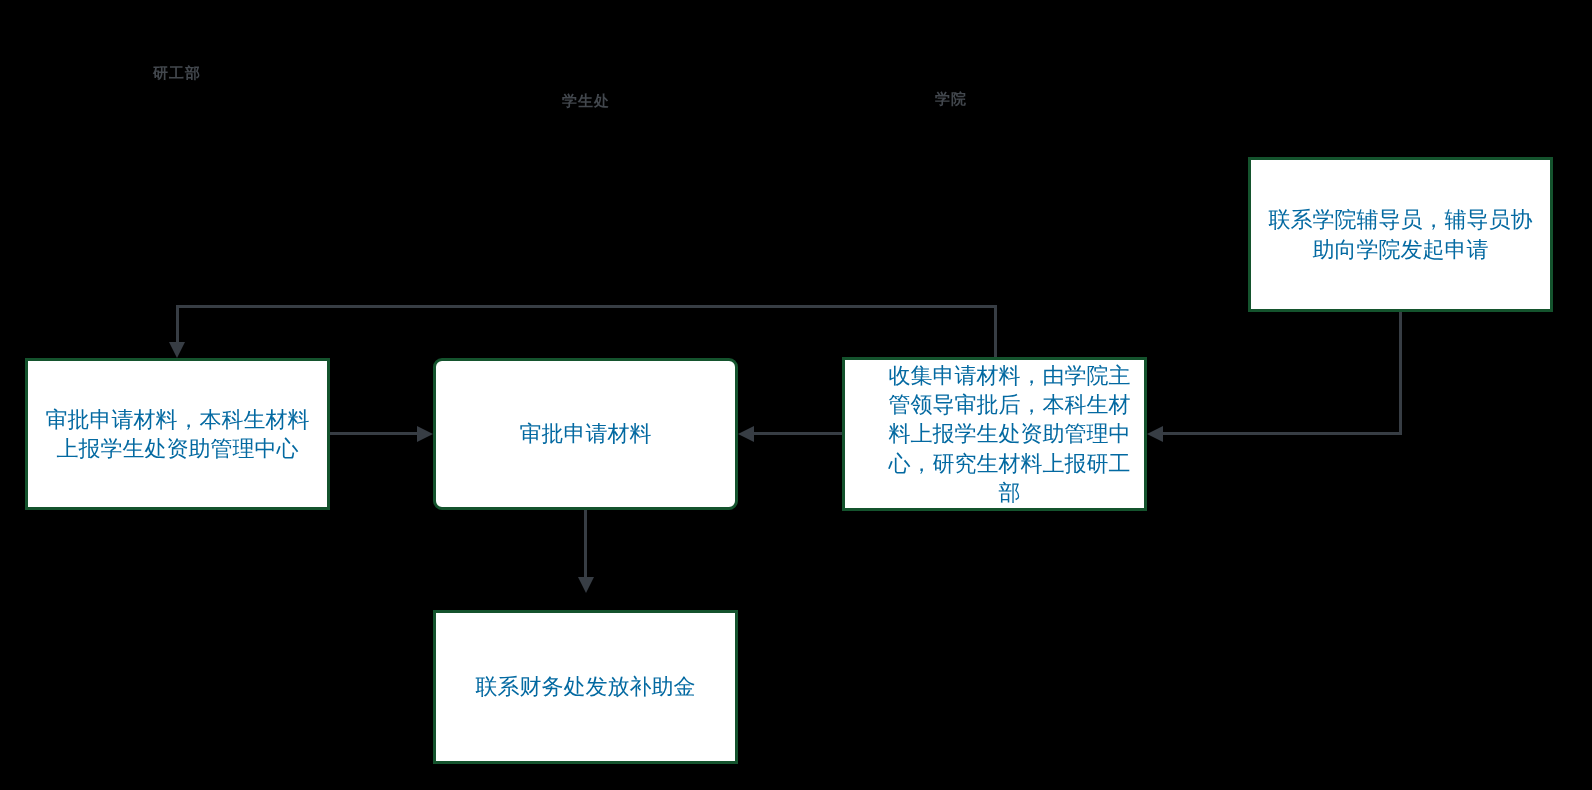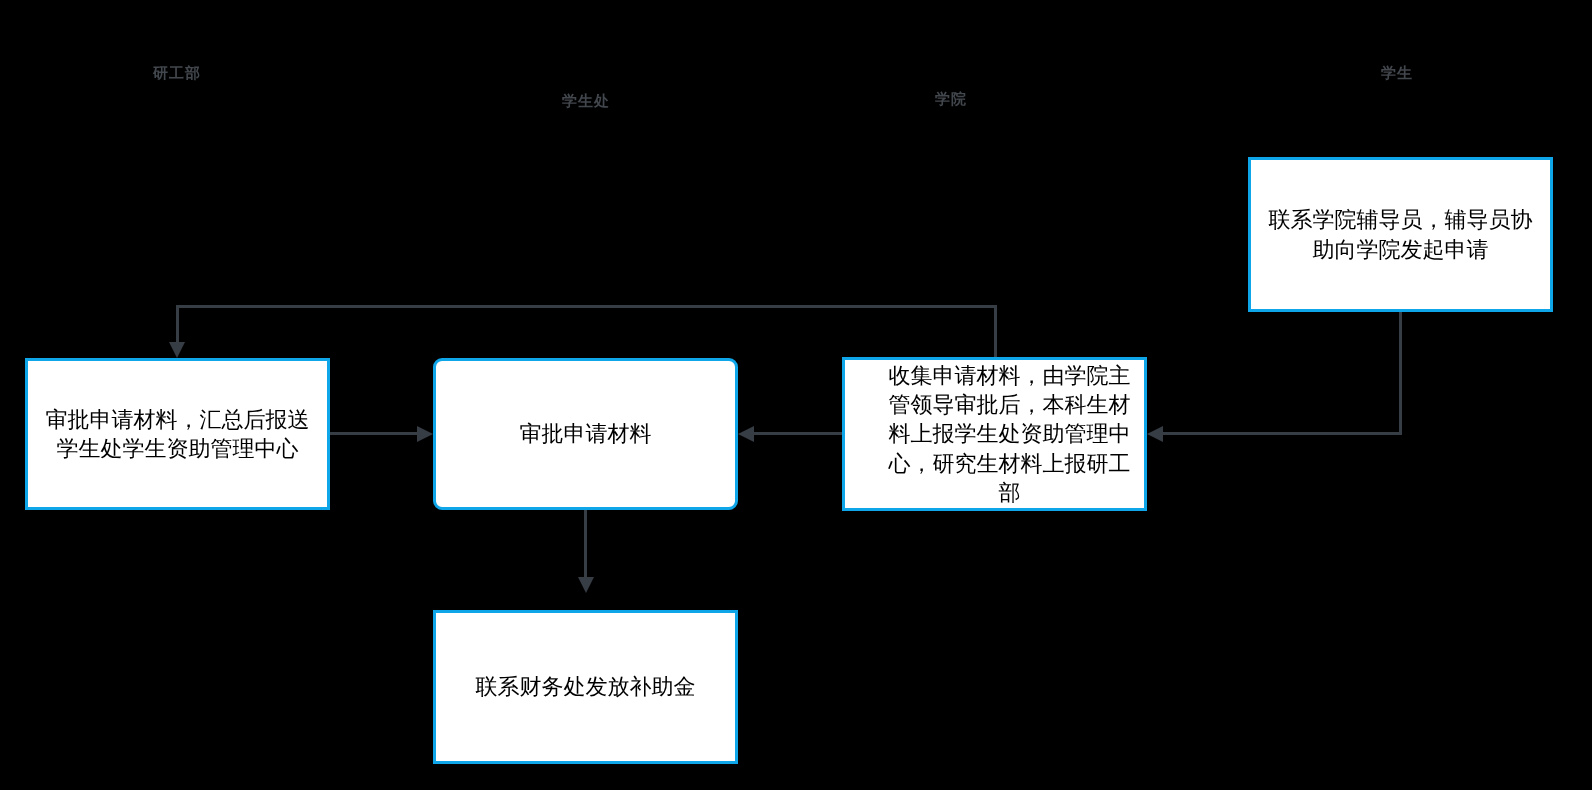--- a/index.html
+++ b/index.html
@@ -29,22 +29,22 @@
   .lane-1 { left: 67px;  }
   .lane-2 { left: 476px; margin-top: 28px; }
   .lane-3 { left: 841px; margin-top: 26px; }
   .lane-4 { left: 1287px; }
 
   
   .node {
     position: absolute;
     box-sizing: border-box;
     background: #ffffff;
-    border: 3px solid #0ea5e9;
-    color: #000000;
+    border: 3px solid #14532d;
+    color: #0369a1;
     font-size: 22px;
     line-height: 1.32;
     display: flex;
     align-items: center;
     justify-content: center;
     text-align: center;
     padding: 4px 10px;
   }
   .n-yangongbu   { left: 25px;   top: 358px; width: 305px; height: 152px; }
   .n-shenpi      { left: 433px;  top: 358px; width: 305px; height: 152px; border-radius: 9px; }
@@ -99,21 +99,20 @@
   .arrE { left: 578px;  top: 577px; }
 </style>
 </head>
 <body>
 
 <div class="canvas">
 
   <div class="lane-label lane-1">研工部</div>
   <div class="lane-label lane-2">学生处</div>
   <div class="lane-label lane-3">学院</div>
-  <div class="lane-label lane-4">学生</div>
 
   <div class="seg segA1"></div>
   <div class="seg segA2"></div>
   <div class="seg segA3"></div>
   <div class="arrow arrow-down arrA"></div>
 
   <div class="seg segB1"></div>
   <div class="arrow arrow-right arrB"></div>
 
   <div class="seg segC1"></div>
@@ -128,21 +127,21 @@
 
   <div class="node n-xuesheng">
     <span>联系学院辅导员，辅导员协助向学院发起申请</span>
   </div>
 
   <div class="node n-xueyuan">
     <span>收集申请材料，由学院主管领导审批后，本科生材料上报学生处资助管理中心，研究生材料上报研工部</span>
   </div>
 
   <div class="node n-yangongbu">
-    <span>审批申请材料，汇总后报送学生处学生资助管理中心</span>
+    <span>审批申请材料，本科生材料上报学生处资助管理中心</span>
   </div>
 
   <div class="node n-shenpi">
     <span>审批申请材料</span>
   </div>
 
   <div class="node n-caiwu">
     <span>联系财务处发放补助金</span>
   </div>
 

